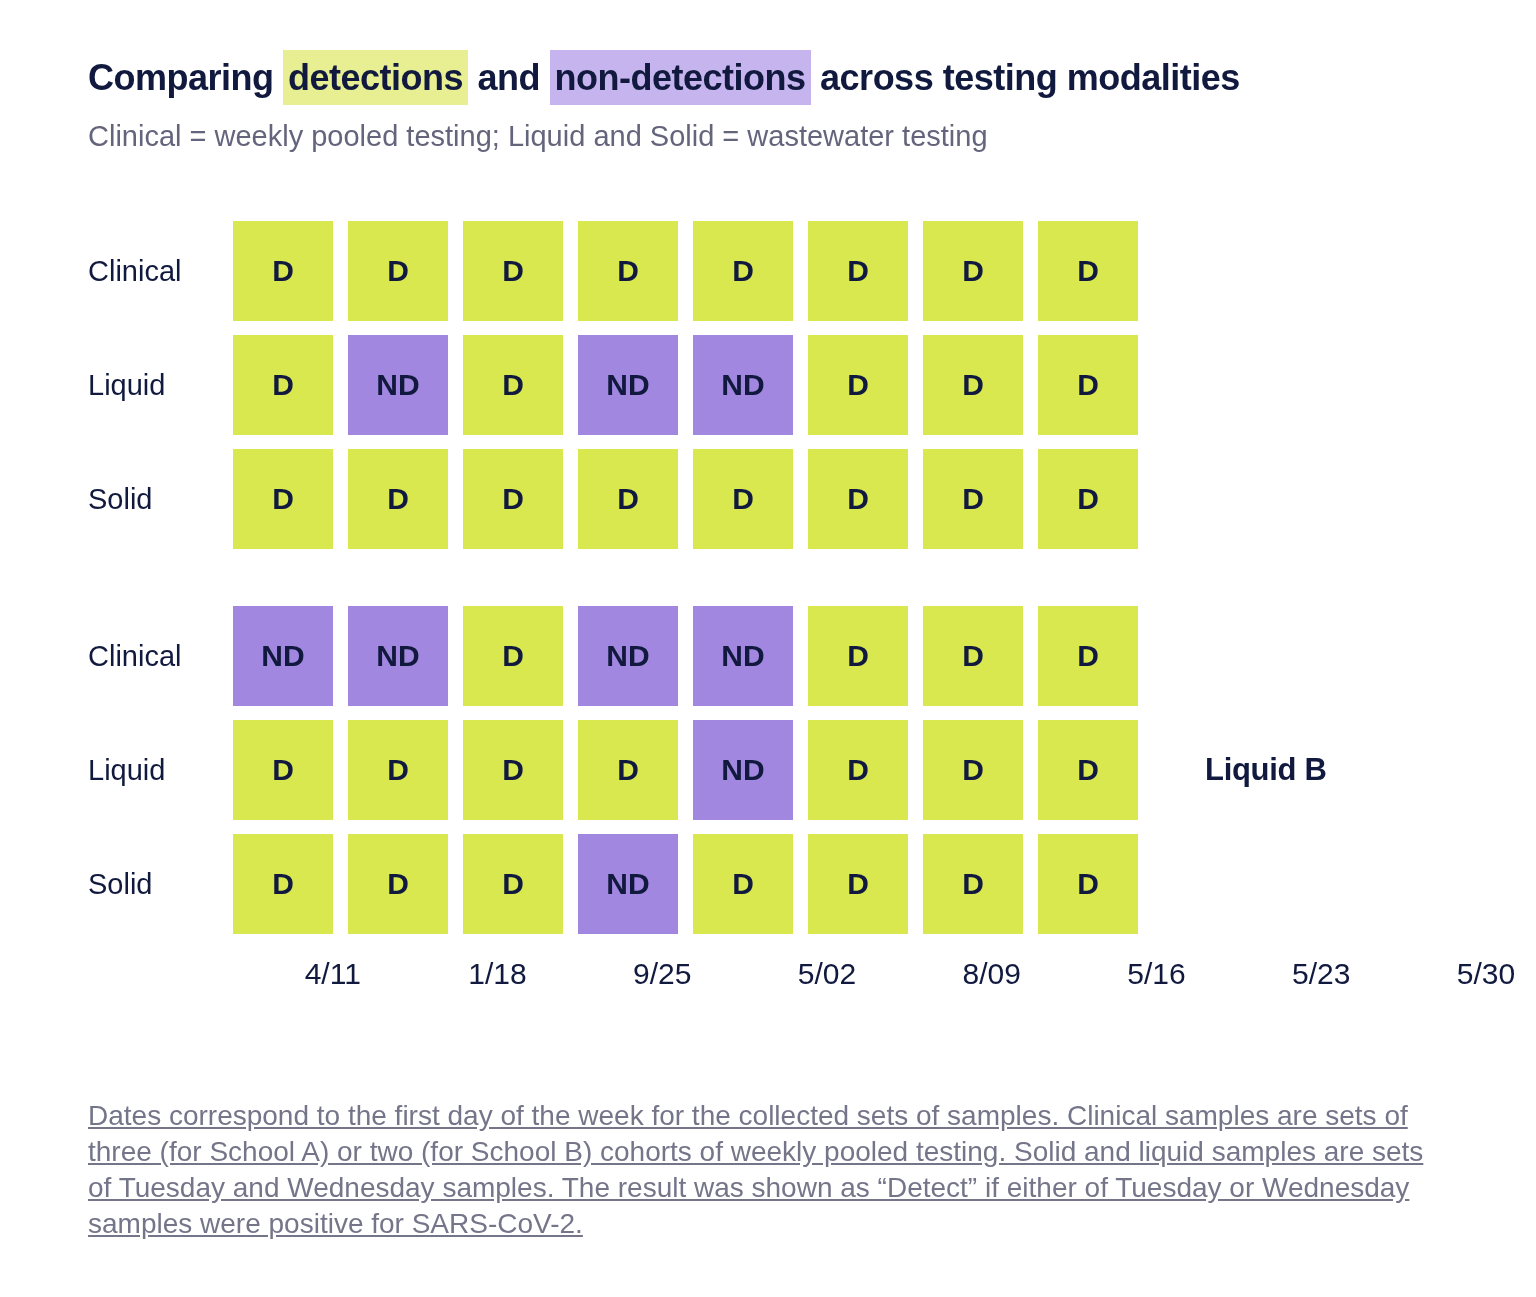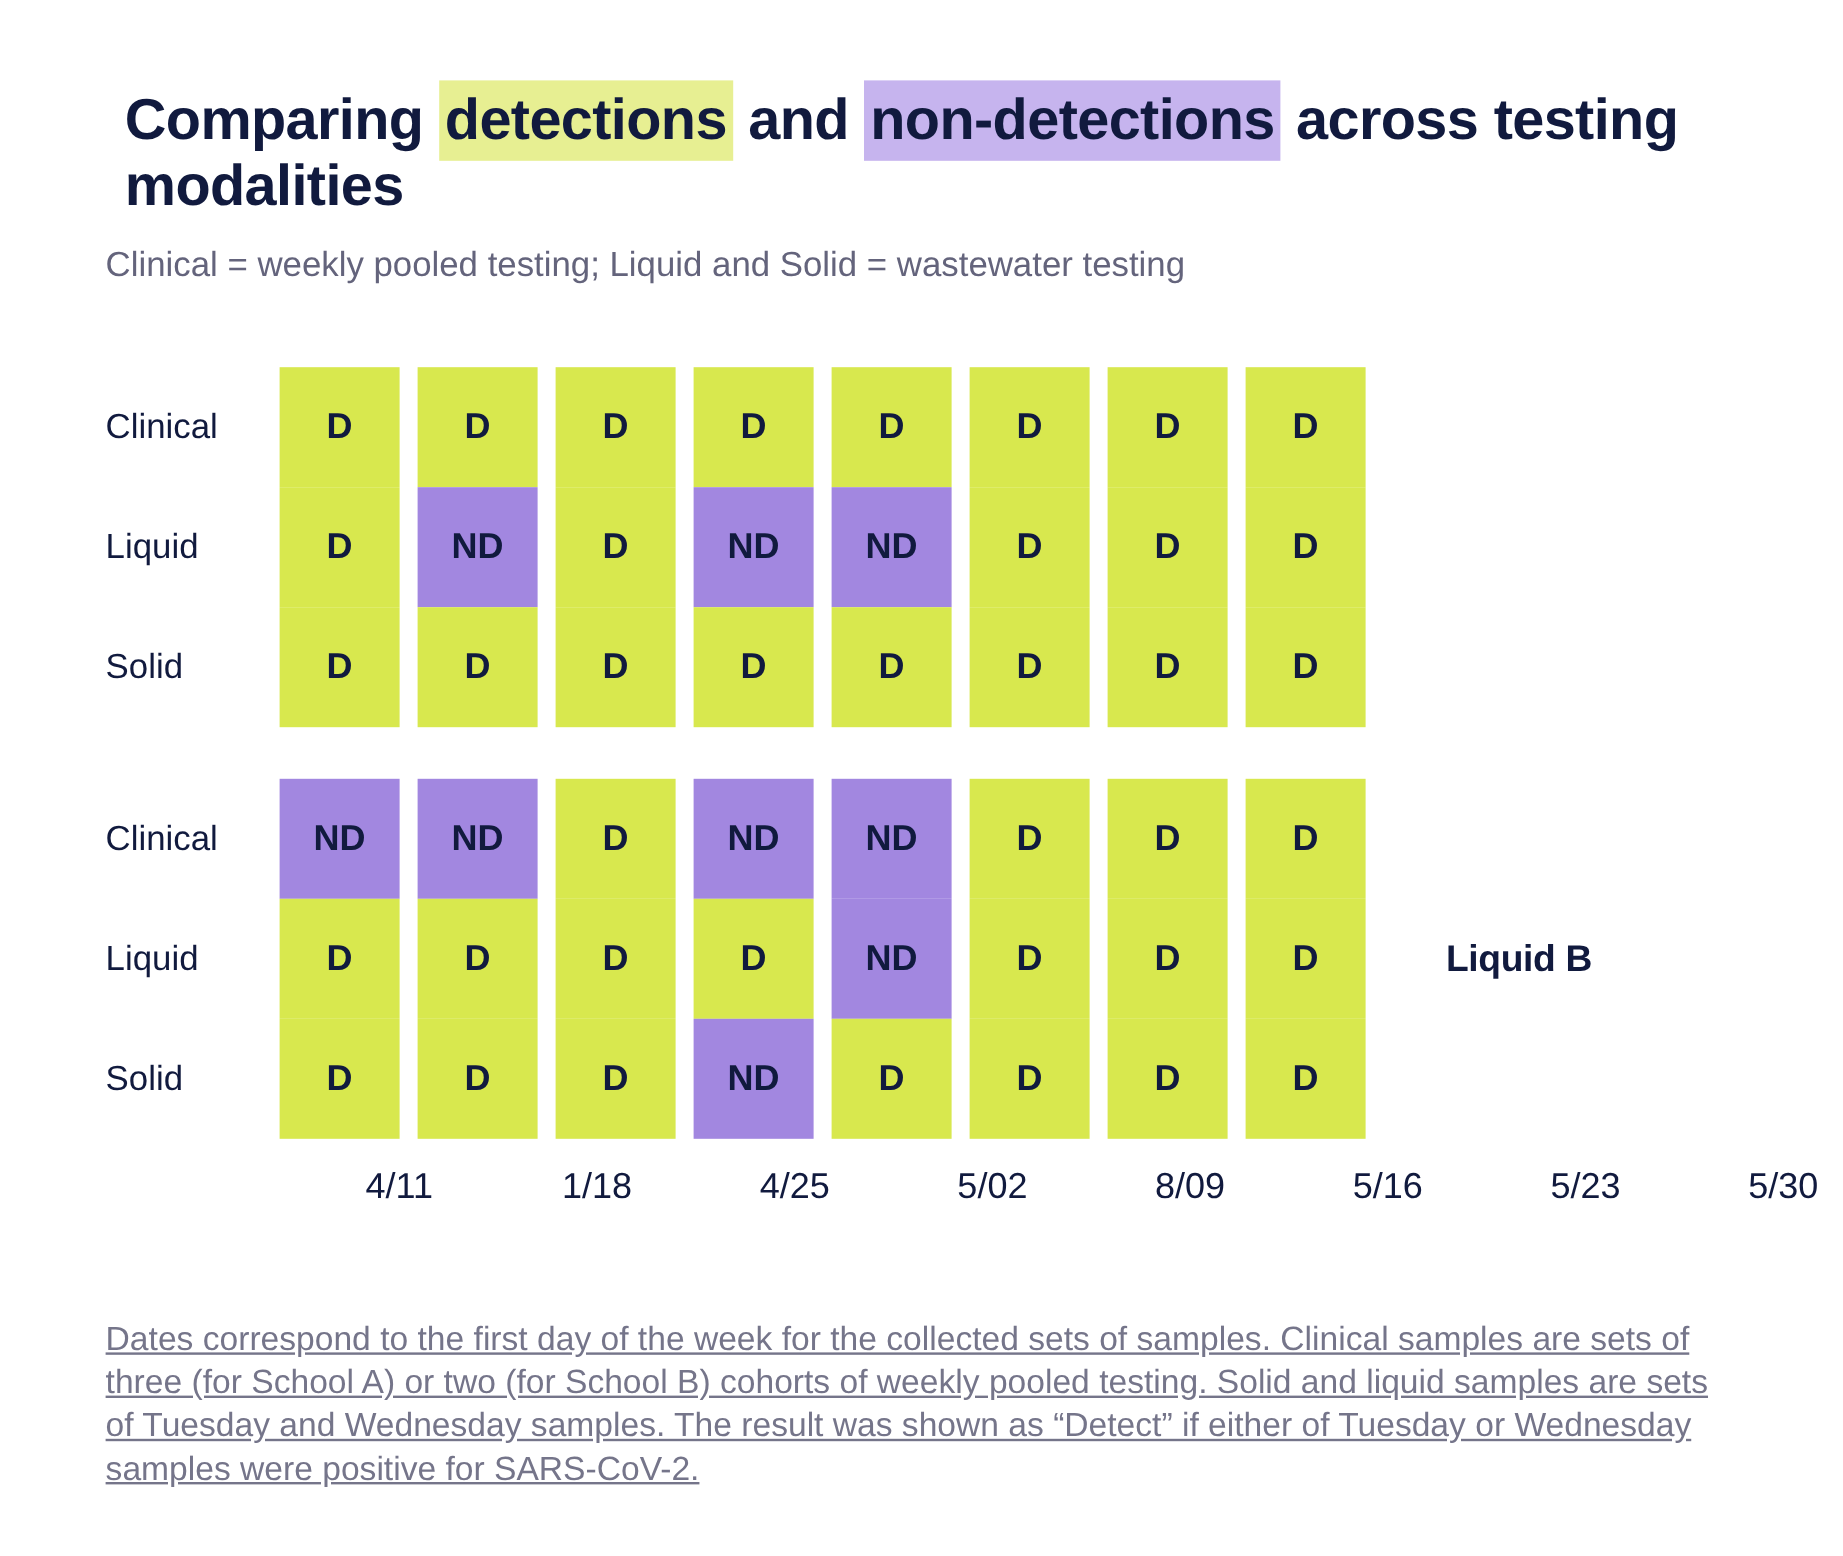--- a/index.html
+++ b/index.html
@@ -15,37 +15,37 @@
   body { margin: 0; background: #ffffff; font-family: "Liberation Sans", sans-serif; }
   .page {
     position: relative;
     width: 1536px;
     height: 1297px;
     background: #ffffff;
     padding: 57px 0 0 88px;
     overflow: hidden;
   }
   .title {
-    margin: 16px;
-    font-size: 48px;
+    margin: 0;
+    font-size: 36px;
     font-weight: 800;
     letter-spacing: -0.5px;
     color: var(--ink);
     line-height: 1.15;
   }
   .hl { padding: 7px 5px; }
   .hl-d { background: var(--hl-detect); }
   .hl-nd { background: var(--hl-nondetect); }
   .subtitle {
     margin: 22px 0 0 0;
     font-size: 29px;
     color: var(--gray-sub);
   }
   .grid { margin-top: 68px; }
-  .row { display: flex; column-gap: 15px; }
+  .row { display: flex; column-gap: 15px; margin-bottom: 14px; }
   .row-label {
     width: 130px;
     display: flex;
     align-items: center;
     font-size: 29px;
     color: var(--ink);
   }
   .cell {
     width: 100px;
     height: 100px;
@@ -166,21 +166,21 @@
         <div class="cell detect">D</div>
         <div class="cell detect">D</div>
         <div class="cell detect">D</div>
         <div class="cell detect">D</div>
         <div class="school-label"></div>
       </div>
       <div class="row dates-row">
         <div class="row-label"></div>
         <div class="date-cell">4/11</div>
         <div class="date-cell">1/18</div>
-        <div class="date-cell">4/25</div>
+        <div class="date-cell">9/25</div>
         <div class="date-cell">5/02</div>
         <div class="date-cell">8/09</div>
         <div class="date-cell">5/16</div>
         <div class="date-cell">5/23</div>
         <div class="date-cell">5/30</div>
       </div>
     </div>
 
   <p class="footnote">Dates correspond to the first day of the week for the collected sets of samples. Clinical samples are sets of three (for School A) or two (for School B) cohorts of weekly pooled testing. Solid and liquid samples are sets of Tuesday and Wednesday samples. The result was shown as “Detect” if either of Tuesday or Wednesday samples were positive for SARS-CoV-2.</p>
 </div>

